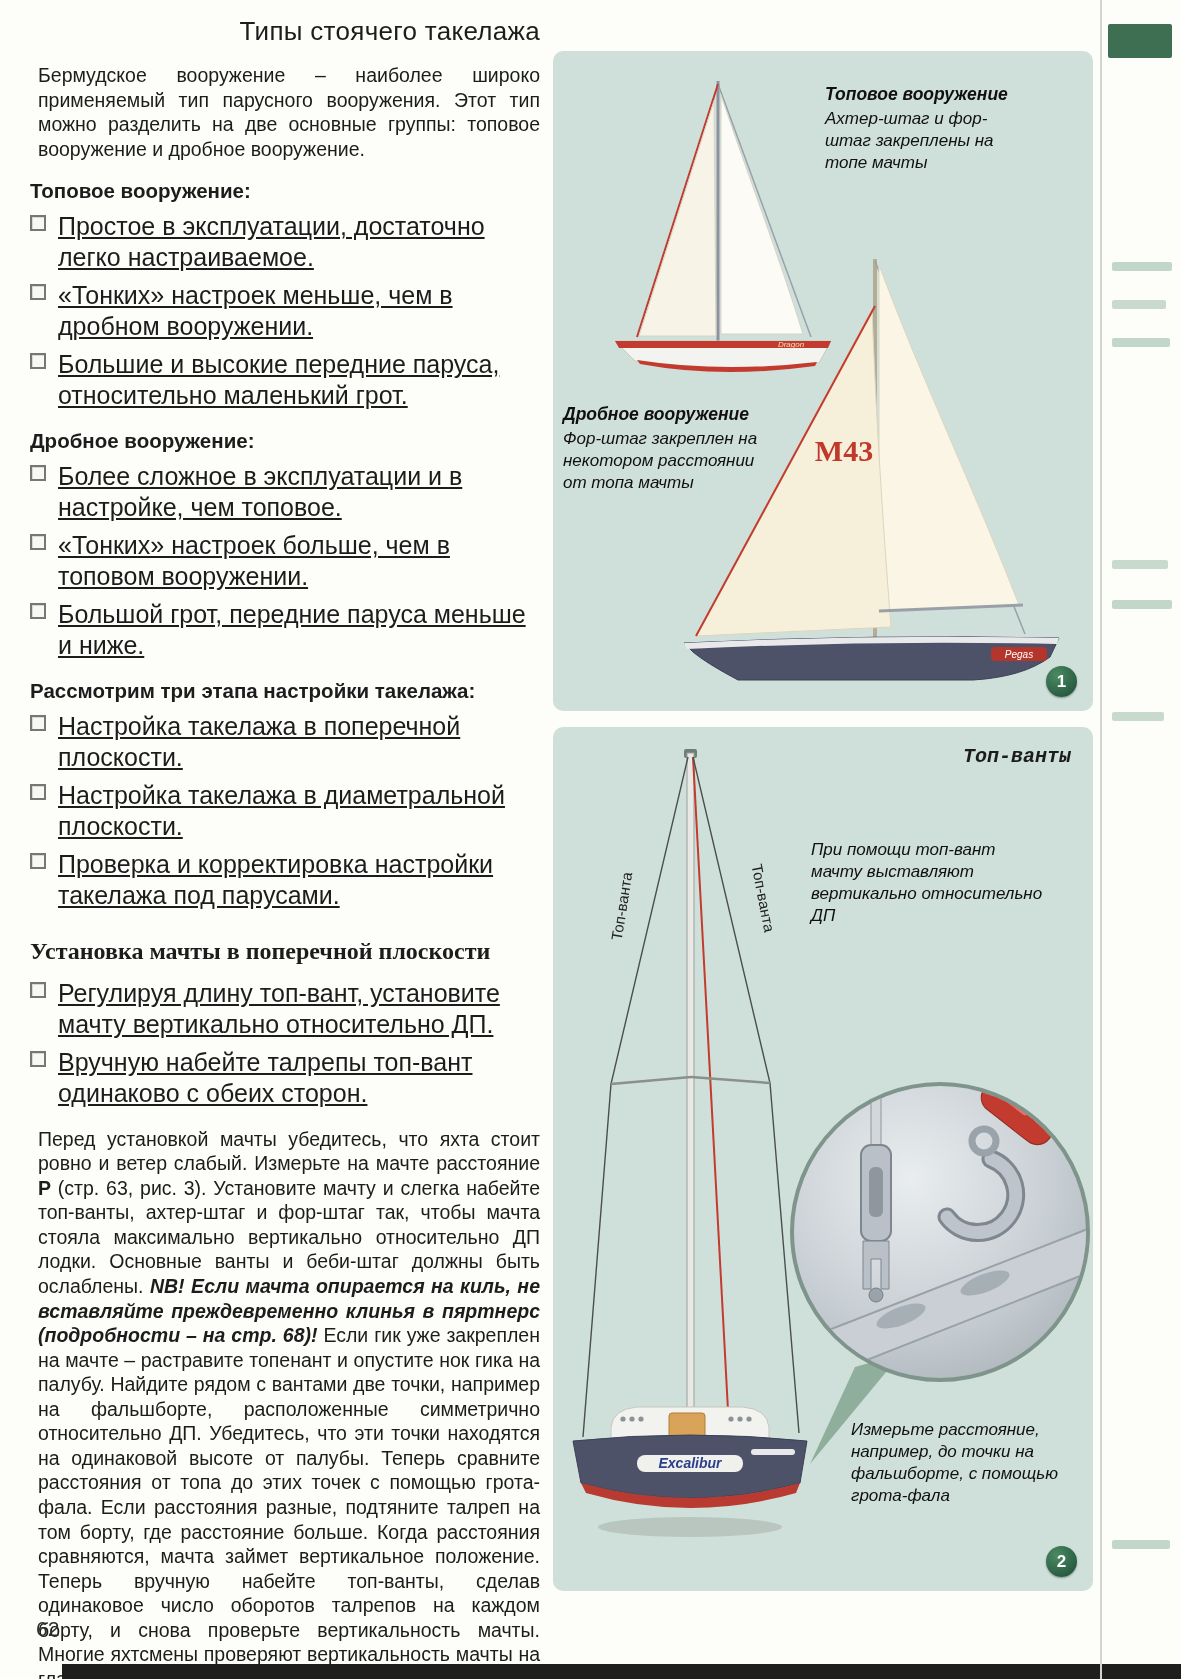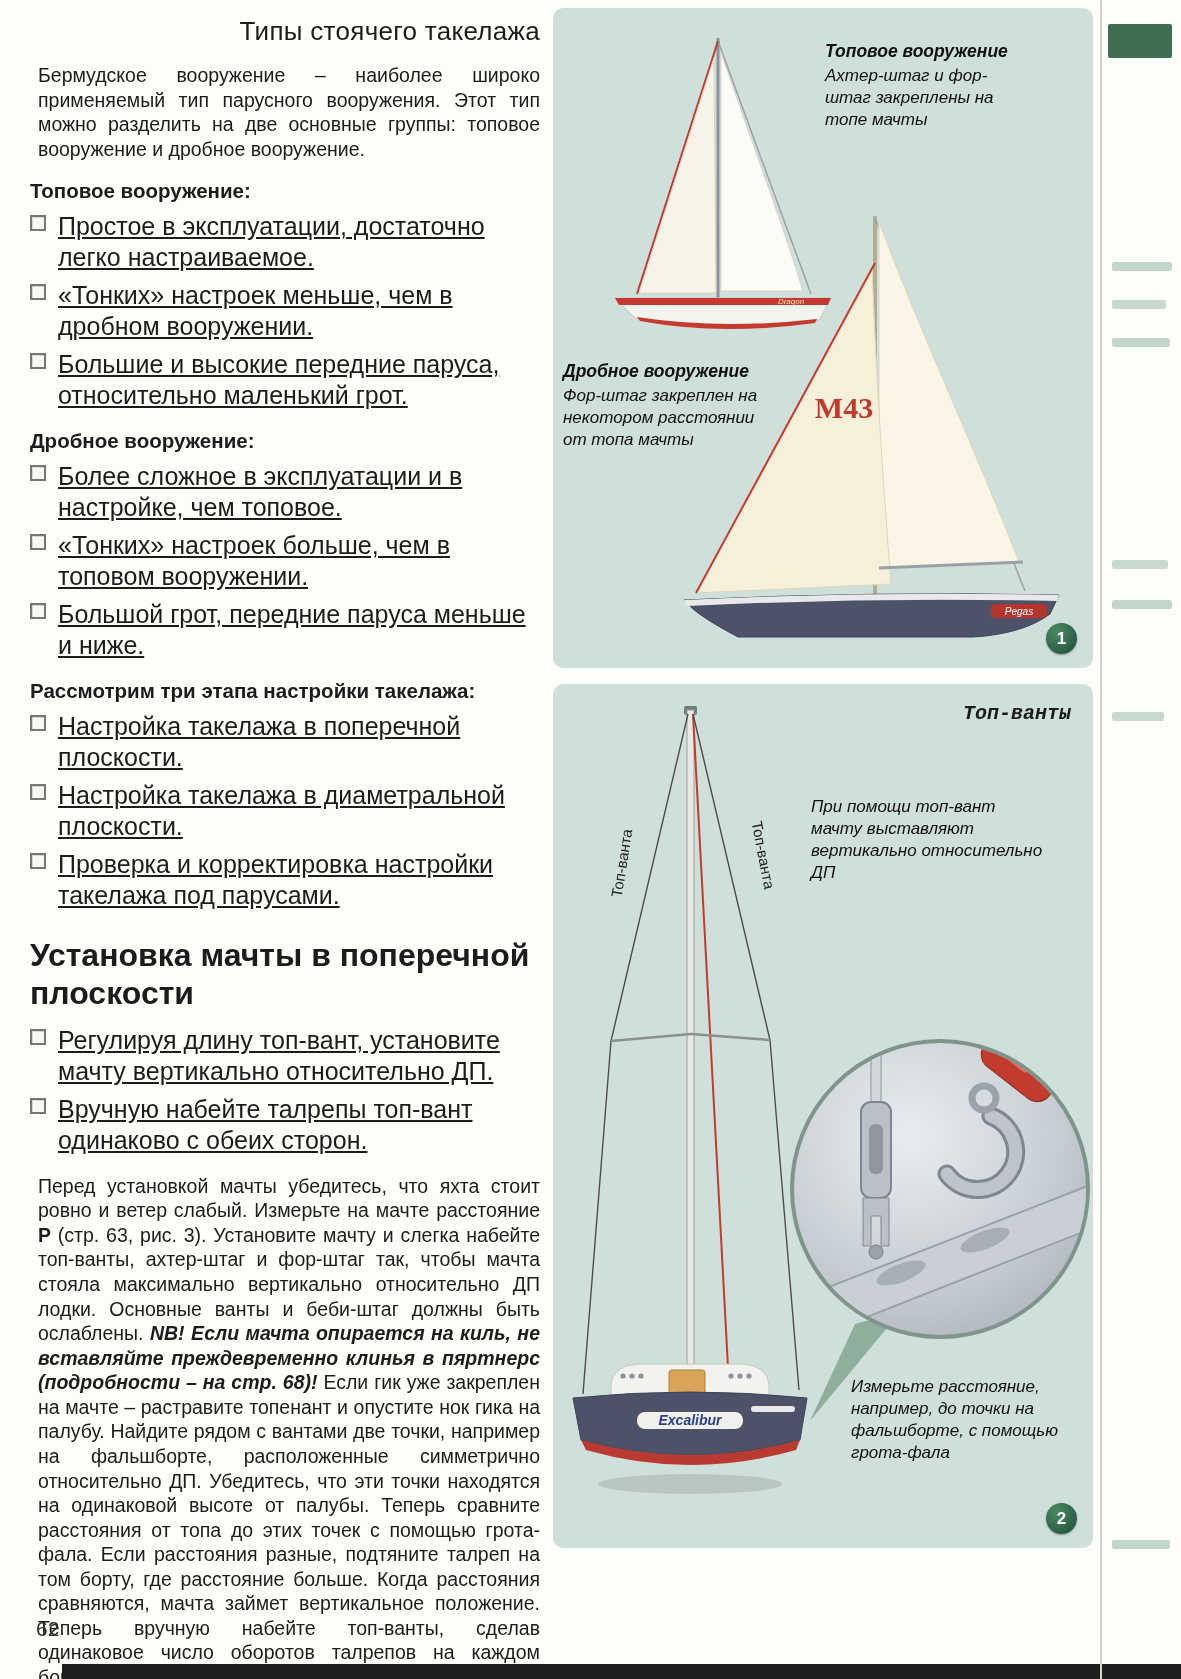--- a/index.html
+++ b/index.html
@@ -7,38 +7,38 @@
     position:relative; width:1181px; height:1679px; margin:0 auto;
     background:#fdfdfa; overflow:hidden;
     font-family:"Liberation Sans", sans-serif; color:#1c1c1c;
   }
 
   
   .left-col { position:absolute; left:30px; top:16px; width:510px; }
   .doc-title { font-size:26px; font-weight:normal; margin:0 0 16px 7px; letter-spacing:.3px;text-align:right; }
   .para { font-size:19.5px; line-height:1.26; text-align:justify; margin:0 0 14px 8px; }
   .subhead { font-size:20.5px; font-weight:bold; margin:18px 0 8px 0; }
-  .h2head { font-size:32px; font-weight:bold; line-height:1.18; margin:26px 0 12px 0; }
+  .h2head { font-size:24px; font-weight:bold; line-height:1.18; margin:26px 0 12px 0;font-family:Liberation Serif, serif; }
   .bullet-row { display:flex; gap:12px; margin:0 0 7px 0; font-size:25px; line-height:1.24;text-decoration:underline; }
   .checkbox {
     flex:0 0 auto; width:12px; height:12px; margin-top:4px;
     border:2px solid #767672; background:#f7f7f4; box-shadow:inset 1px 1px 0 #d9d9d4;
   }
   .body-para { margin-top:18px; }
   .seg-bold { font-weight:bold; }
   .seg-bolditalic { font-weight:bold; font-style:italic; }
   .note-box {
     border:2px solid #3f3f3c; padding:9px 13px; width:402px; margin:28px 0 0 42px;
     font-size:19.5px; line-height:1.3;font-weight:bold;
   }
   .page-num { position:absolute; left:36px; bottom:38px; font-size:21px; color:#2e2e2c; }
   .bottom-bar { position:absolute; left:62px; right:0; bottom:0; height:15px; background:#1e1e1c; }
 
   
-  .panel { position:absolute; left:553px; width:540px; background:#cfe0da; border-radius:10px; }
+  .panel { position:absolute; left:553px; width:540px; background:#cfe0da; border-radius:10px;margin-top:43px; }
   #panel1 { top:8px;  height:660px; }
   #panel2 { top:684px; height:864px; }
   .panel svg { position:absolute; left:0; top:0; z-index:1; }
   .fig-caption { position:absolute; z-index:2; font-size:17px; font-style:italic; line-height:1.3; color:#101010; }
   .cap-title { display:block; font-weight:bold; font-size:17.5px; margin-bottom:2px; }
   .cap-top   { top:32px;  left:272px; width:206px; }
   .cap-frac  { top:352px; left:10px;  width:212px; }
   .cap-shrouds { top:112px; left:258px; width:236px; }
   .cap-measure { top:692px; left:298px; width:228px; }
   .panel2-heading { position:absolute; z-index:2; top:18px; right:22px; font-size:20px; font-weight:bold; font-style:italic;font-family:Liberation Mono, monospace; }

